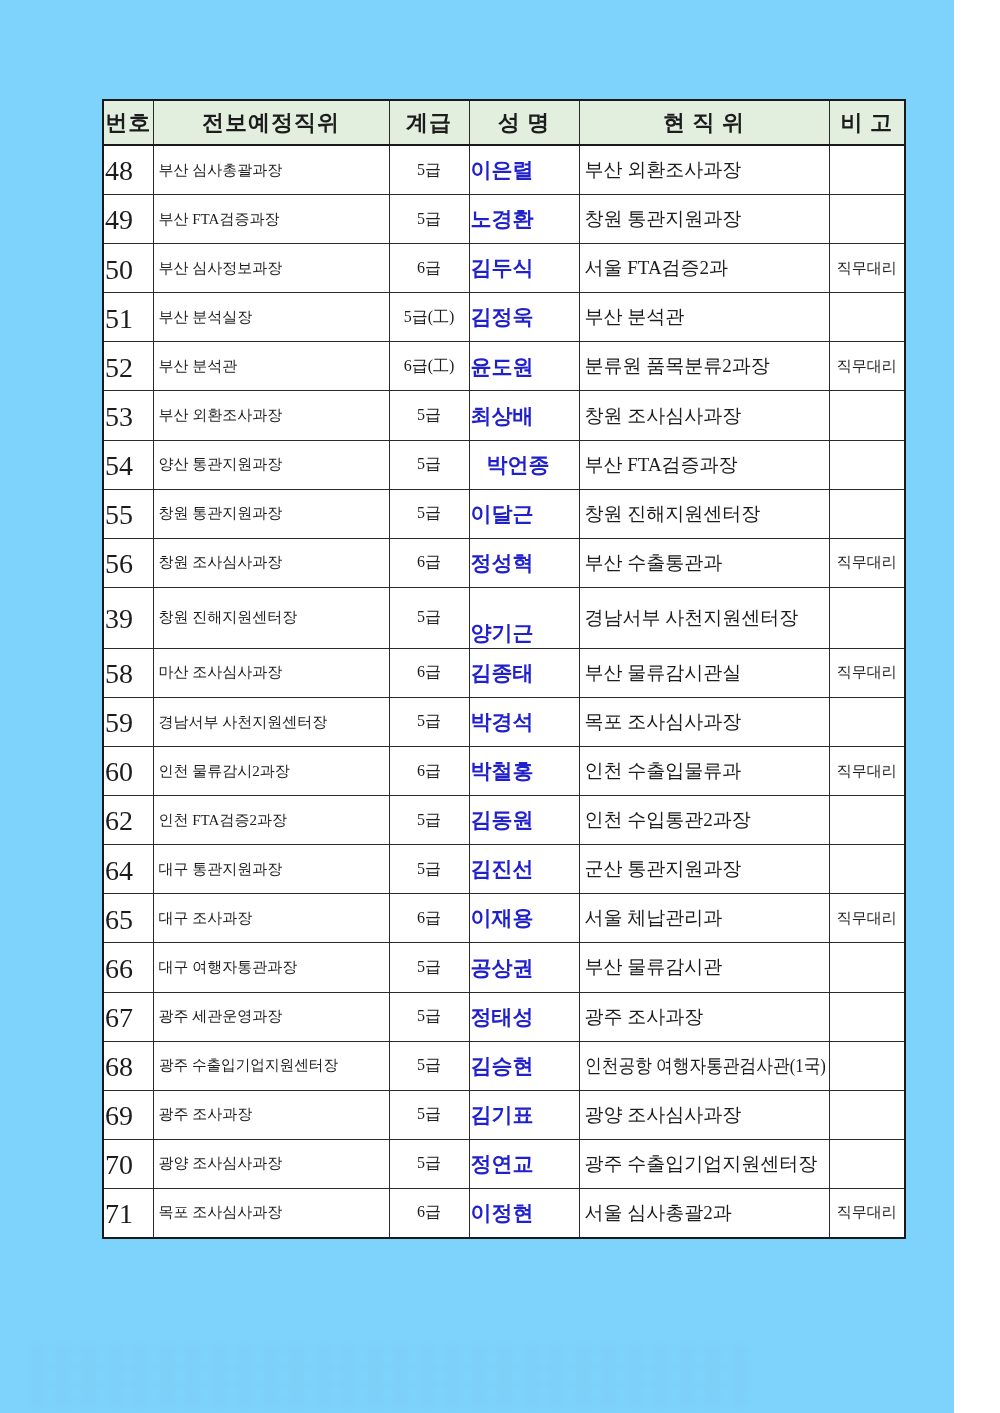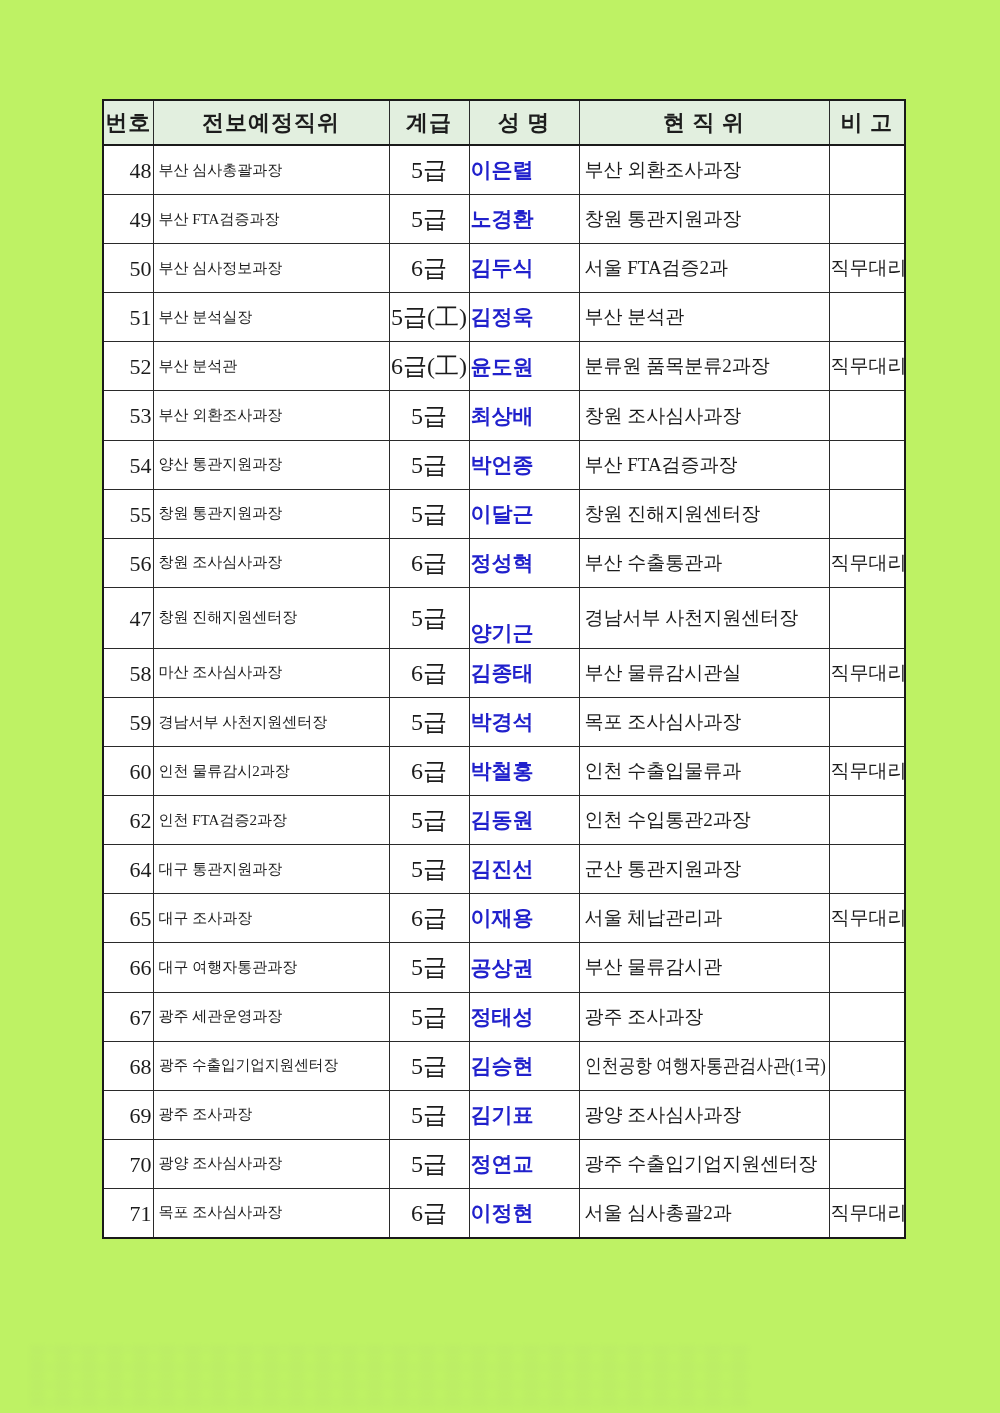--- a/index.html
+++ b/index.html
@@ -5,24 +5,25 @@
   html, body {
     margin: 0;
     padding: 0;
     background: #ffffff;
     width: 1000px;
     height: 1413px;
     font-family: "Liberation Serif", "DejaVu Serif", serif;
   }
   .page {
     position: relative;
-    width: 1000px;
+    width: 928px;
     height: 1413px;
-    background: #bef264;
+    background: #7dd3fc;
     overflow: hidden;
+    padding-left: 26px;
   }
   table.transfer {
     position: absolute;
     left: 102px;
     top: 99px;
     width: 802px;
     border-collapse: collapse;
     table-layout: fixed;
     border: 2.5px solid #1a1a1a;
   }
@@ -35,26 +36,26 @@
   table.transfer thead th {
     height: 41px;
     background: #e2efdf;
     font-size: 22px;
     font-weight: bold;
     text-align: center;
     border-bottom: 2px solid #1a1a1a;
     letter-spacing: 1px;
   }
   table.transfer tbody td { height: 46.1px; background: #ffffff; }
-  td.c-no   { text-align: right; font-size: 22px; color: #3b3b3b; }
+  td.c-no   { text-align: left; font-size: 28px; color: #3b3b3b; }
   td.c-pos  { text-align: left; font-size: 15px; padding-left: 5px; }
-  td.c-rank { text-align: center; font-size: 24px; }
+  td.c-rank { text-align: center; font-size: 16px; }
   td.c-name { font-size: 21px; font-weight: bold; }
   td.c-cur  { text-align: left; font-size: 19px; padding-left: 5px; }
-  td.c-note { text-align: center; font-size: 19px; color: #333333; }
+  td.c-note { text-align: center; font-size: 15px; color: #333333; }
   span.t {
     display: inline-block;
     transform-origin: left center;
     vertical-align: middle;
   }
   td.c-no span.t, td.c-rank span.t, td.c-name span.t, td.c-note span.t {
     transform-origin: center center;
   }
   
   .bleed {
@@ -147,21 +148,21 @@
     <td class="c-rank"><span class="t">5급</span></td>
     <td class="c-name"><span class="t" style="color: rgb(33, 33, 204);">최상배</span></td>
     <td class="c-cur"><span class="t">창원 조사심사과장</span></td>
     <td class="c-note"><span class="t"></span></td>
   </tr>
 
   <tr>
     <td class="c-no"><span class="t">54</span></td>
     <td class="c-pos"><span class="t">양산 통관지원과장</span></td>
     <td class="c-rank"><span class="t">5급</span></td>
-    <td class="c-name"><span class="t" style="color: rgb(33, 33, 204);">박언종</span></td>
+    <td class="c-name"><span class="t" style="color: rgb(33, 33, 204); margin-left: 16px;">박언종</span></td>
     <td class="c-cur"><span class="t">부산 FTA검증과장</span></td>
     <td class="c-note"><span class="t"></span></td>
   </tr>
 
   <tr>
     <td class="c-no"><span class="t">55</span></td>
     <td class="c-pos"><span class="t">창원 통관지원과장</span></td>
     <td class="c-rank"><span class="t">5급</span></td>
     <td class="c-name"><span class="t" style="color: rgb(33, 33, 204);">이달근</span></td>
     <td class="c-cur"><span class="t">창원 진해지원센터장</span></td>
@@ -171,21 +172,21 @@
   <tr>
     <td class="c-no"><span class="t">56</span></td>
     <td class="c-pos"><span class="t">창원 조사심사과장</span></td>
     <td class="c-rank"><span class="t">6급</span></td>
     <td class="c-name"><span class="t" style="color: rgb(33, 33, 204);">정성혁</span></td>
     <td class="c-cur"><span class="t">부산 수출통관과</span></td>
     <td class="c-note"><span class="t">직무대리</span></td>
   </tr>
 
   <tr>
-    <td class="c-no"><span class="t">47</span></td>
+    <td class="c-no"><span class="t">39</span></td>
     <td class="c-pos"><span class="t">창원 진해지원센터장</span></td>
     <td class="c-rank"><span class="t">5급</span></td>
     <td class="c-name"><span class="t" style="color: rgb(33, 33, 204); margin-top: 30px;">양기근</span></td>
     <td class="c-cur"><span class="t">경남서부 사천지원센터장</span></td>
     <td class="c-note"><span class="t"></span></td>
   </tr>
 
   <tr>
     <td class="c-no"><span class="t">58</span></td>
     <td class="c-pos"><span class="t">마산 조사심사과장</span></td>

